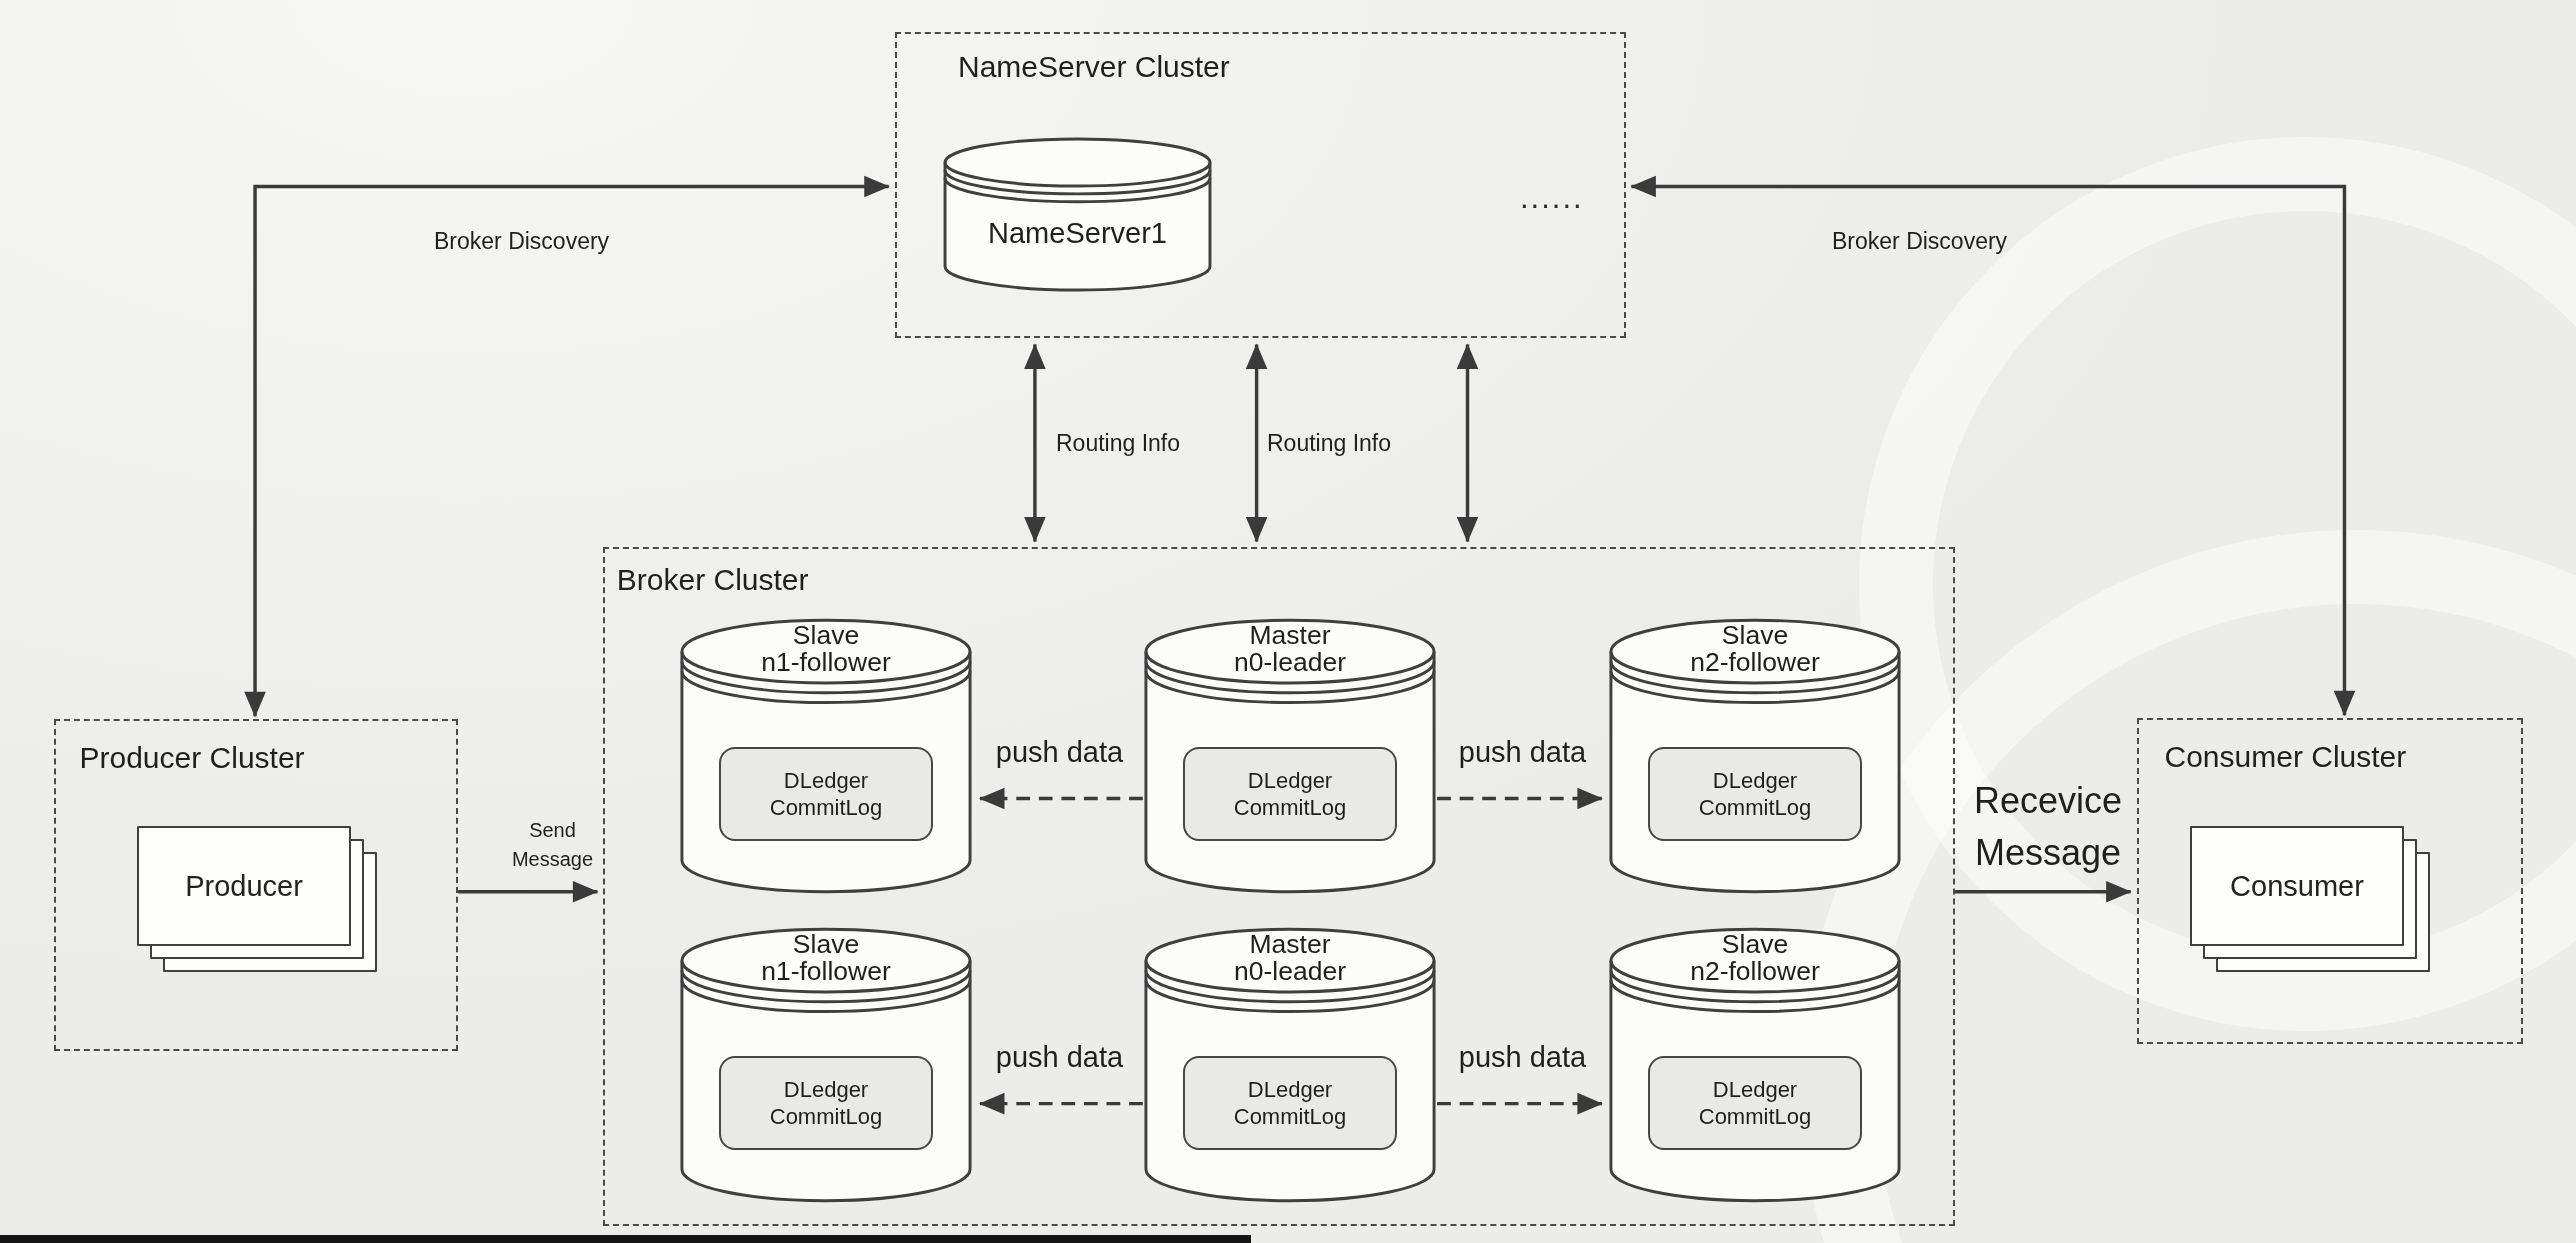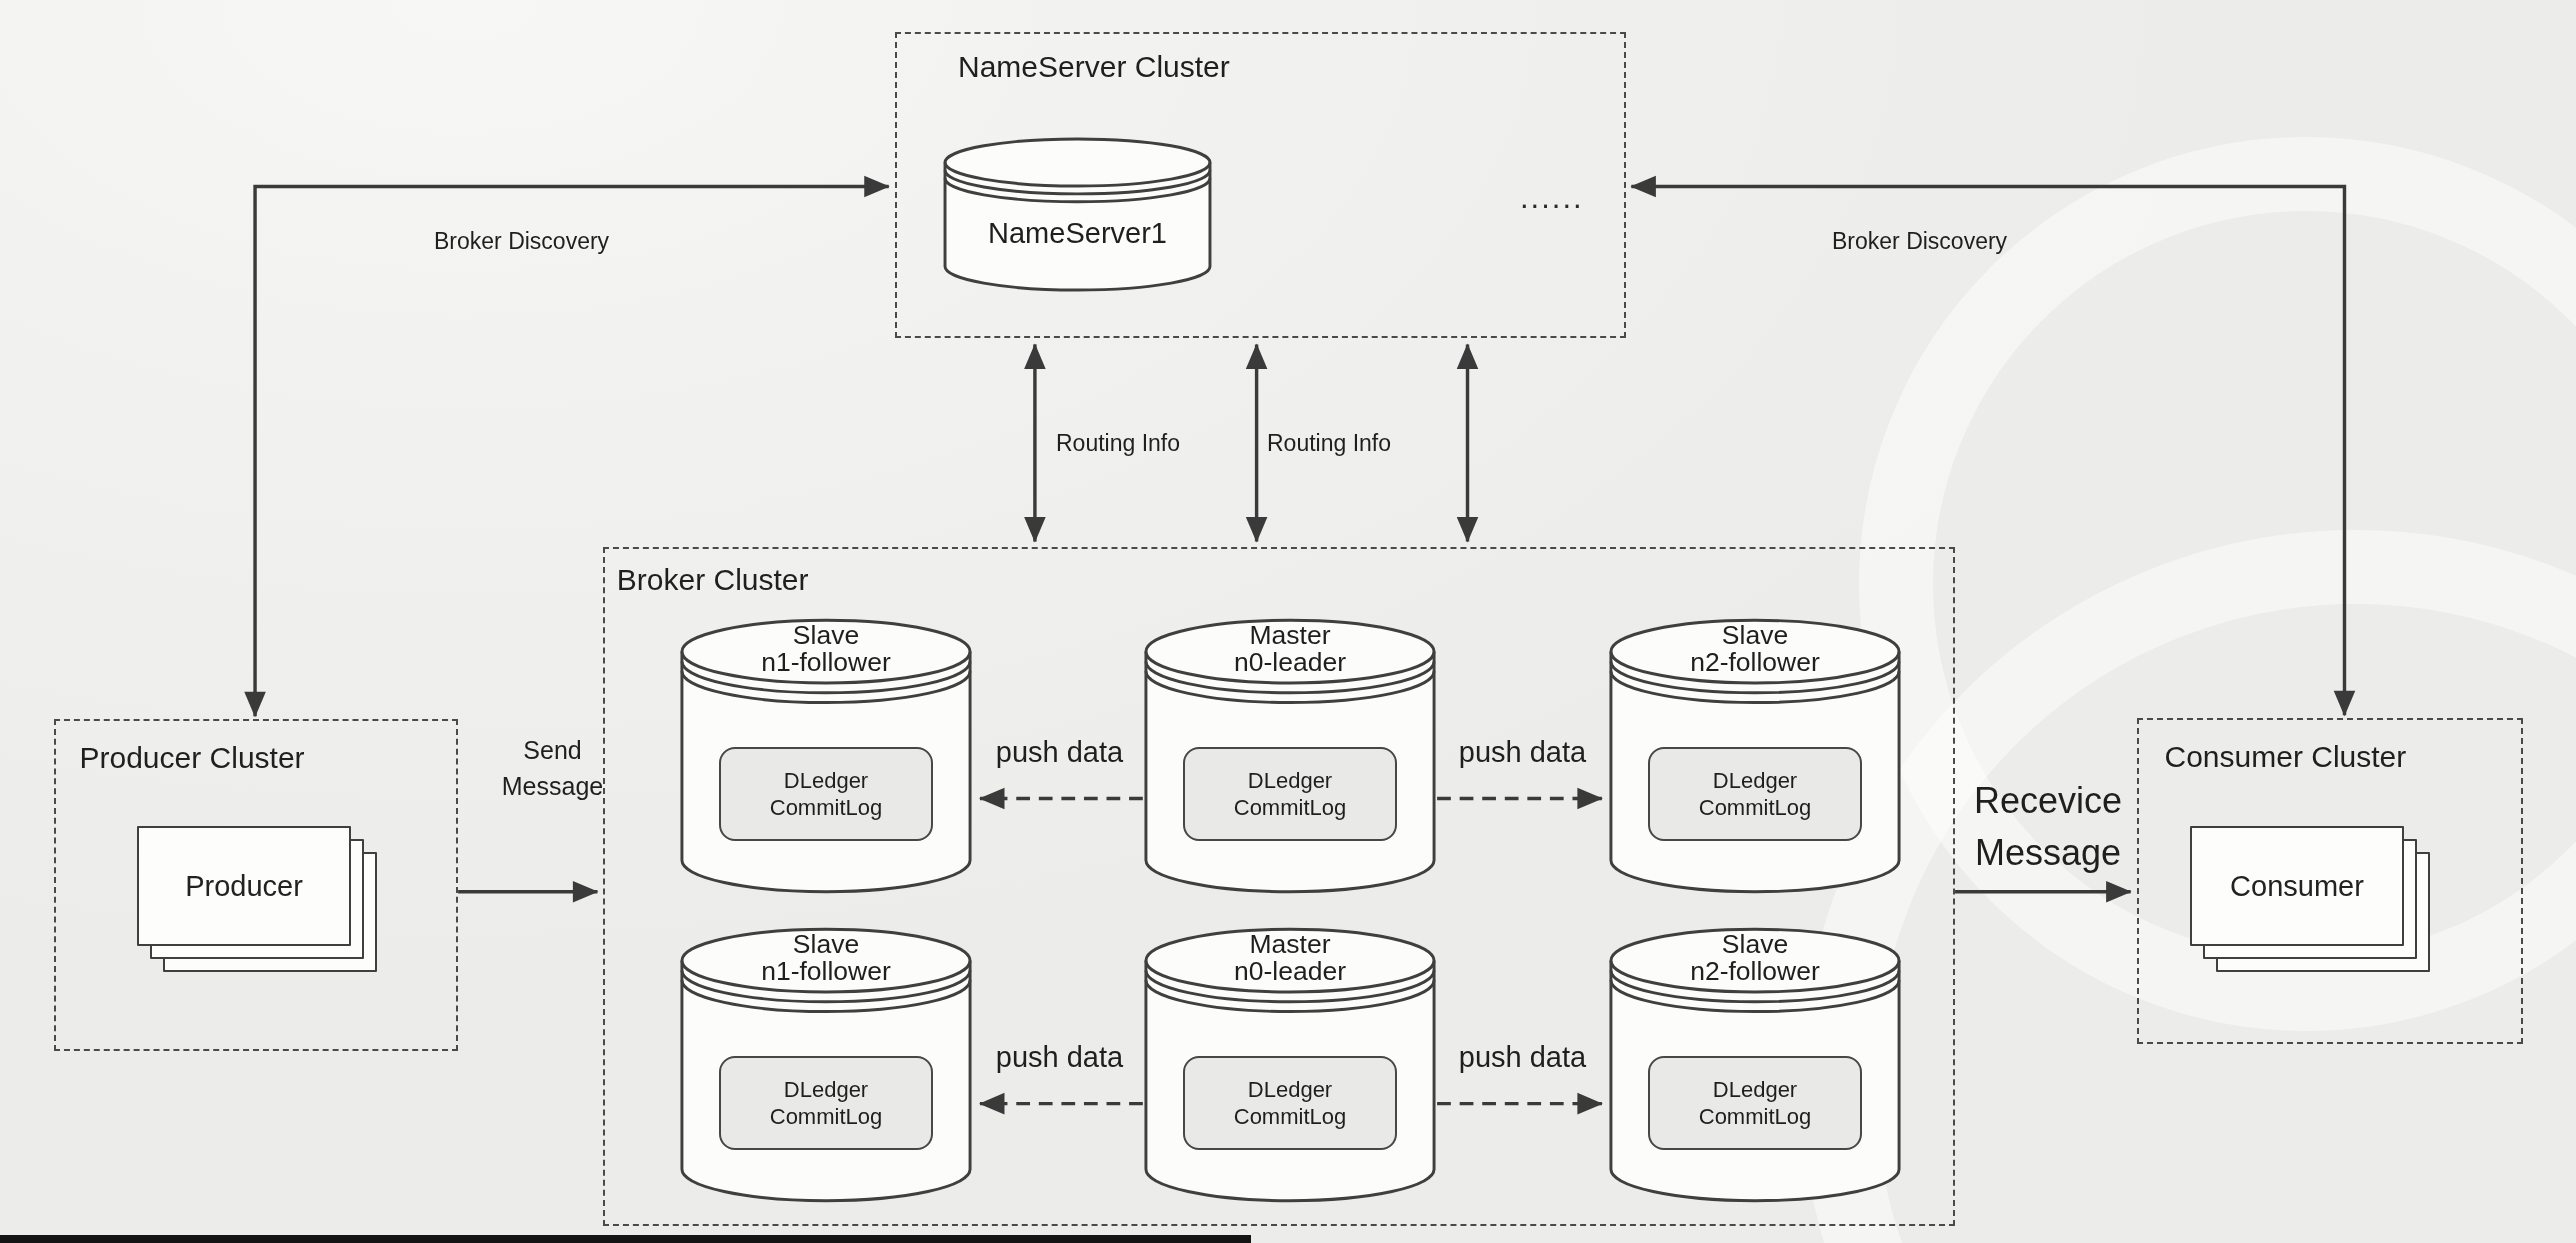--- a/index.html
+++ b/index.html
@@ -166,21 +166,21 @@
 
   <div class="box-dashed" style="left:54px;top:719px;width:404px;height:332px;text-align:right;">
     <div class="box-title" style="left:23.5px;top:19.6px;">Producer Cluster</div>
   </div>
   <div class="card-stack" style="left:137px;top:826px;width:239px;height:147px;">
     <div class="card b2"></div>
     <div class="card b1"></div>
     <div class="card front">Producer</div>
   </div>
 
-  <div class="lbl pre" style="left:469px;top:732px;width:167px;font-size:25px;">Send
+  <div class="lbl pre" style="left:469px;top:816px;width:167px;font-size:20px;">Send
 Message</div>
 
   <div class="box-dashed" style="left:2137px;top:718px;width:386px;height:326px;">
     <div class="box-title" style="left:25.5px;top:19.6px;">Consumer Cluster</div>
   </div>
   <div class="card-stack" style="left:2190px;top:826px;width:239px;height:147px;">
     <div class="card b2"></div>
     <div class="card b1"></div>
     <div class="card front">Consumer</div>
   </div>

